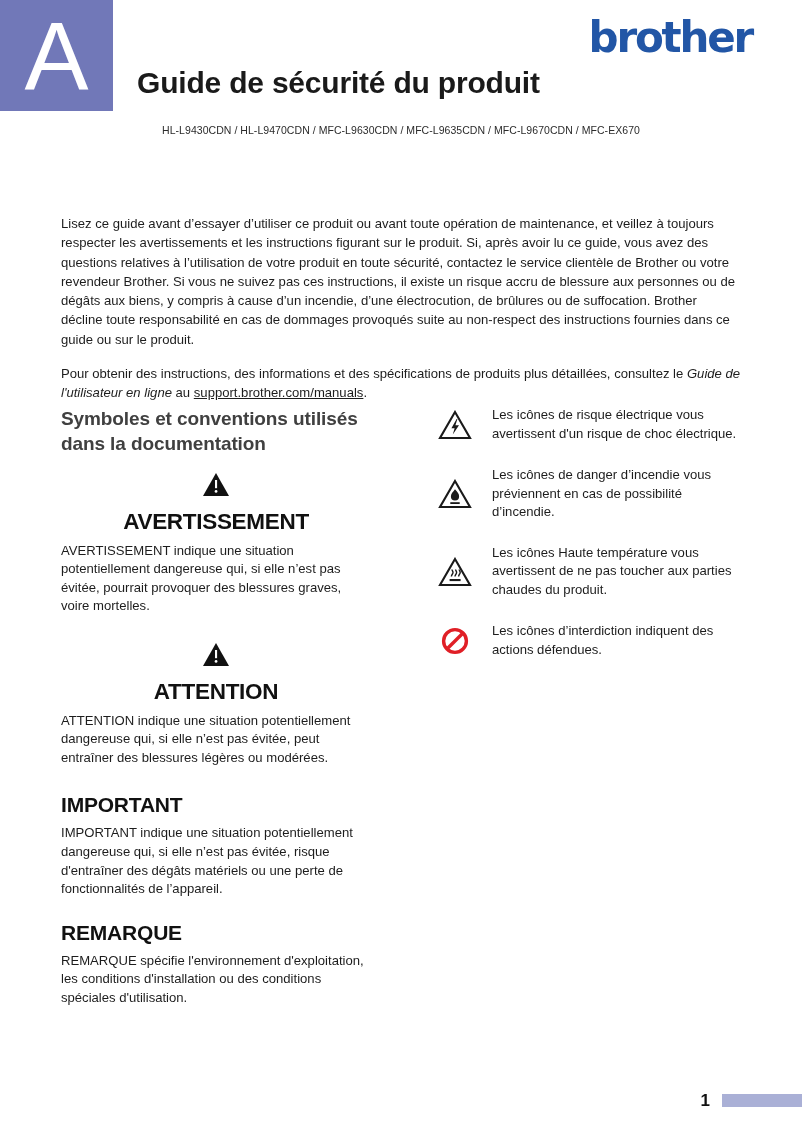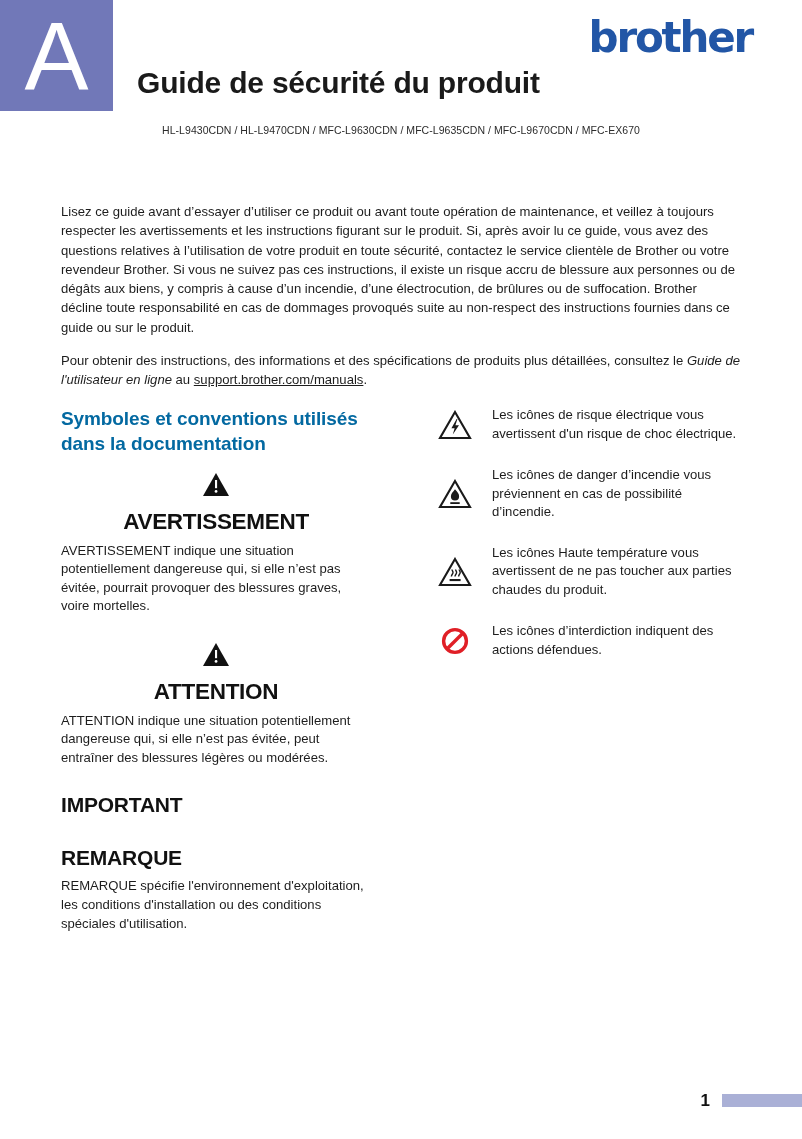--- a/index.html
+++ b/index.html
@@ -68,21 +68,21 @@
   }
 
   
   .intro {
     position: absolute;
     left: 61px;
     top: 199px;
     width: 680px;
   }
   .intro p {
-    margin: 3px 0 14px 0;
+    margin: 15px 0 14px 0;
     font-size: 13.1px;
     line-height: 19.3px;
     color: #1d1d1d;
     text-align: left;
   }
   .intro p:last-child { margin-bottom: 0; }
   .italic { font-style: italic; }
   .link-underline { text-decoration: underline; }
 
   
@@ -96,21 +96,21 @@
     position: absolute;
     left: 438px;
     top: 406px;
     width: 305px;
   }
 
   .section-heading {
     font-size: 19px;
     font-weight: bold;
     line-height: 25px;
-    color: #0369a1;
+    color: #404040;
     margin: 0 0 16px 0;
     letter-spacing: -0.1px;
   }
   .alert-heading {
     display: flex;
     align-items: center;
     gap: 9px;
     margin: 0 0 8px 0;
     flex-direction: column;
   }
@@ -218,20 +218,21 @@
           <circle cx="14.05" cy="19.4" r="1.4" fill="#ffffff"></circle>
         </svg>
       </span>
       <span class="alert-label">ATTENTION</span>
     </div>
     <p class="body-text">ATTENTION indique une situation potentiellement dangereuse qui, si elle n’est pas évitée, peut entraîner des blessures légères ou modérées.</p>
 
     <div class="block-gap"></div>
 
     <h3 class="plain-heading">IMPORTANT</h3>
+    <p class="body-text">IMPORTANT indique une situation potentiellement dangereuse qui, si elle n’est pas évitée, risque d'entraîner des dégâts matériels ou une perte de fonctionnalités de l’appareil.</p>
 
     <div class="block-gap-sm"></div>
 
     <h3 class="plain-heading">REMARQUE</h3>
     <p class="body-text">REMARQUE spécifie l'environnement d'exploitation, les conditions d'installation ou des conditions spéciales d'utilisation.</p>
 
   </div>
 
   <div class="col-right">
 

